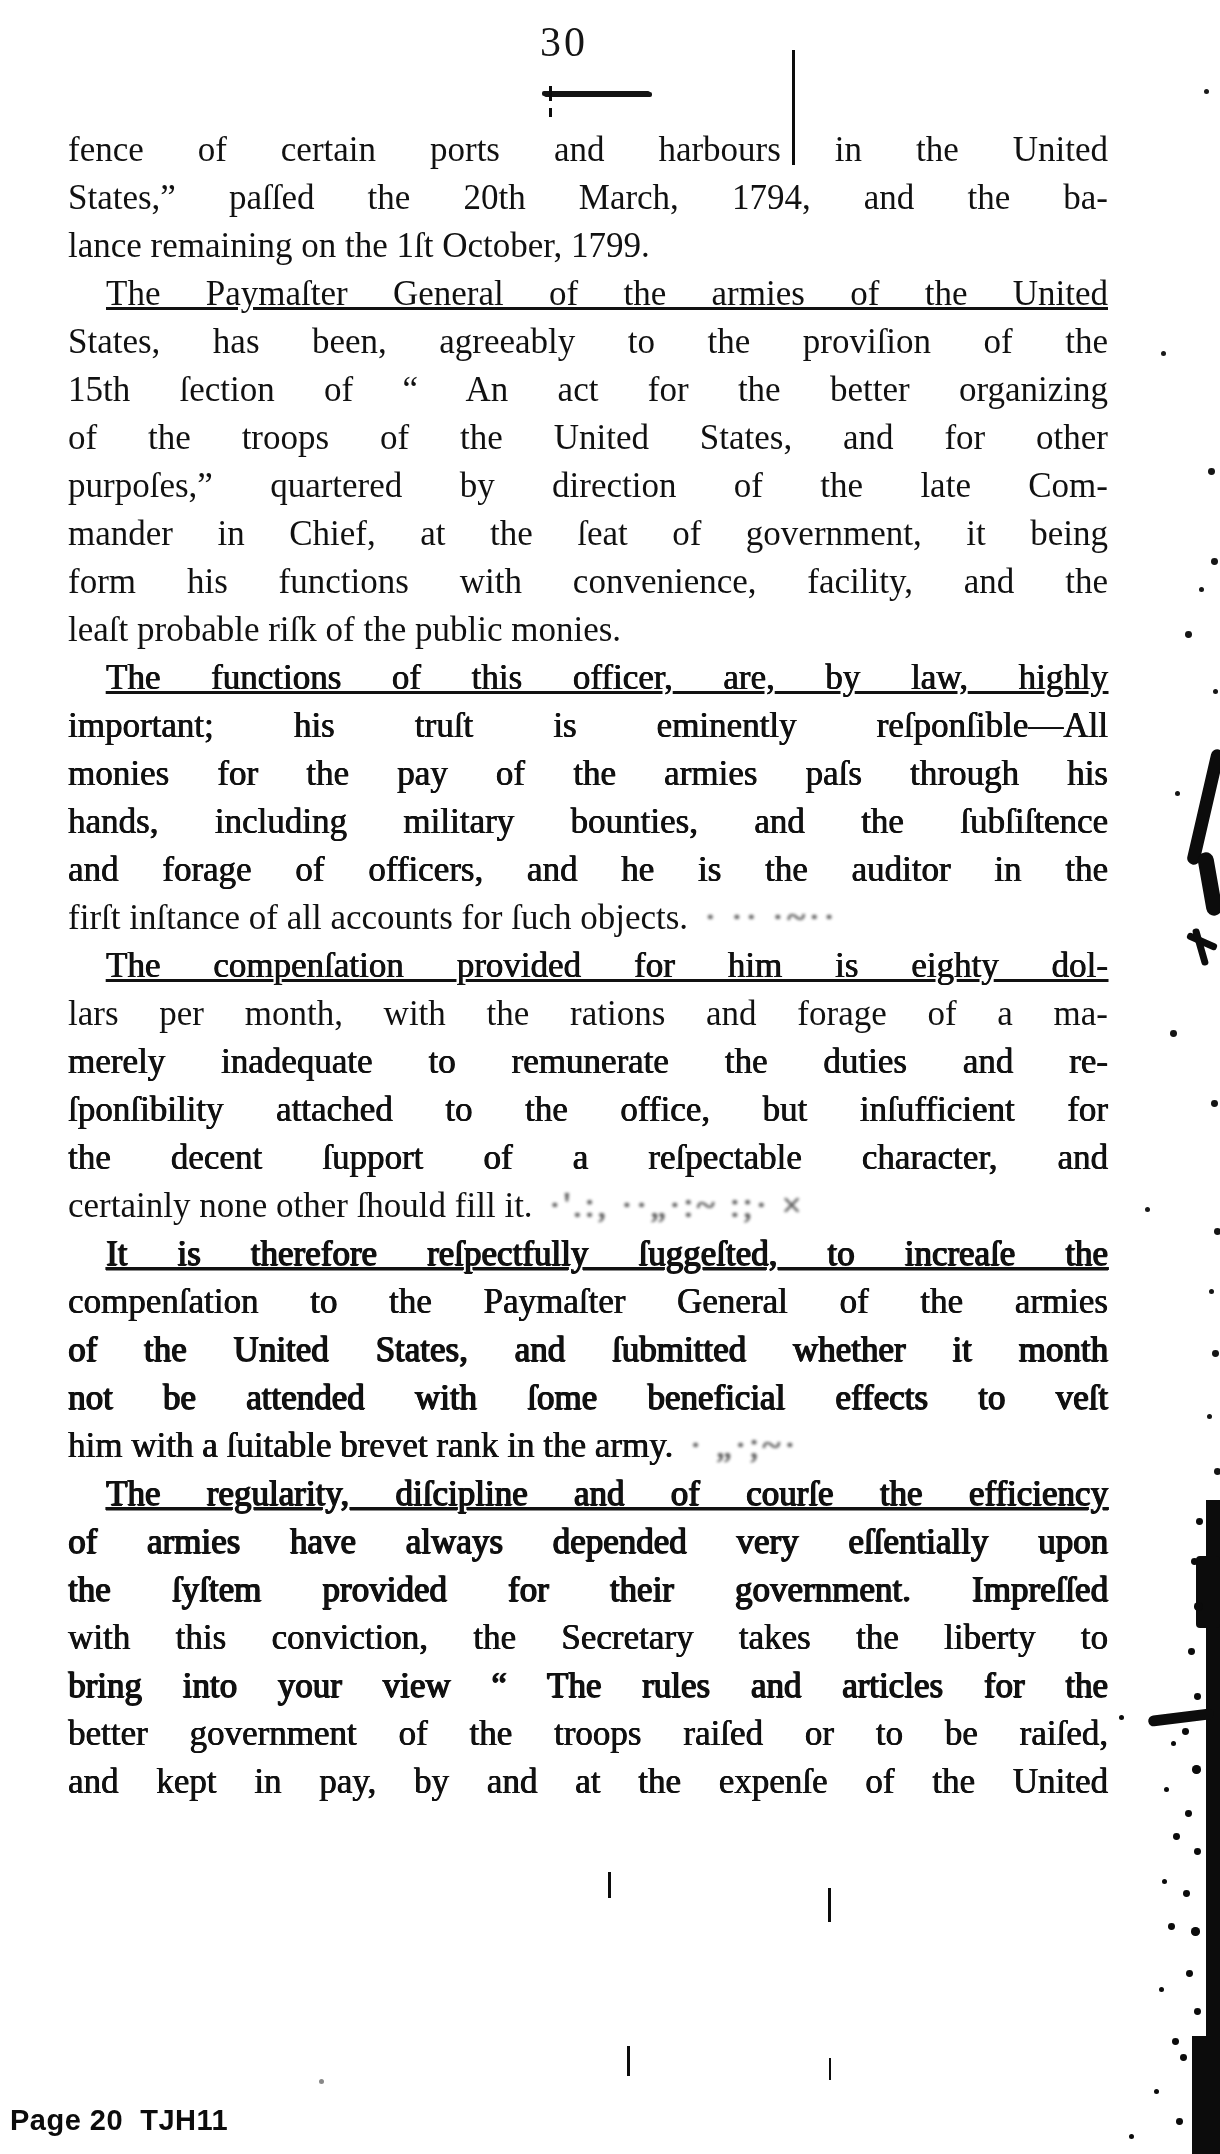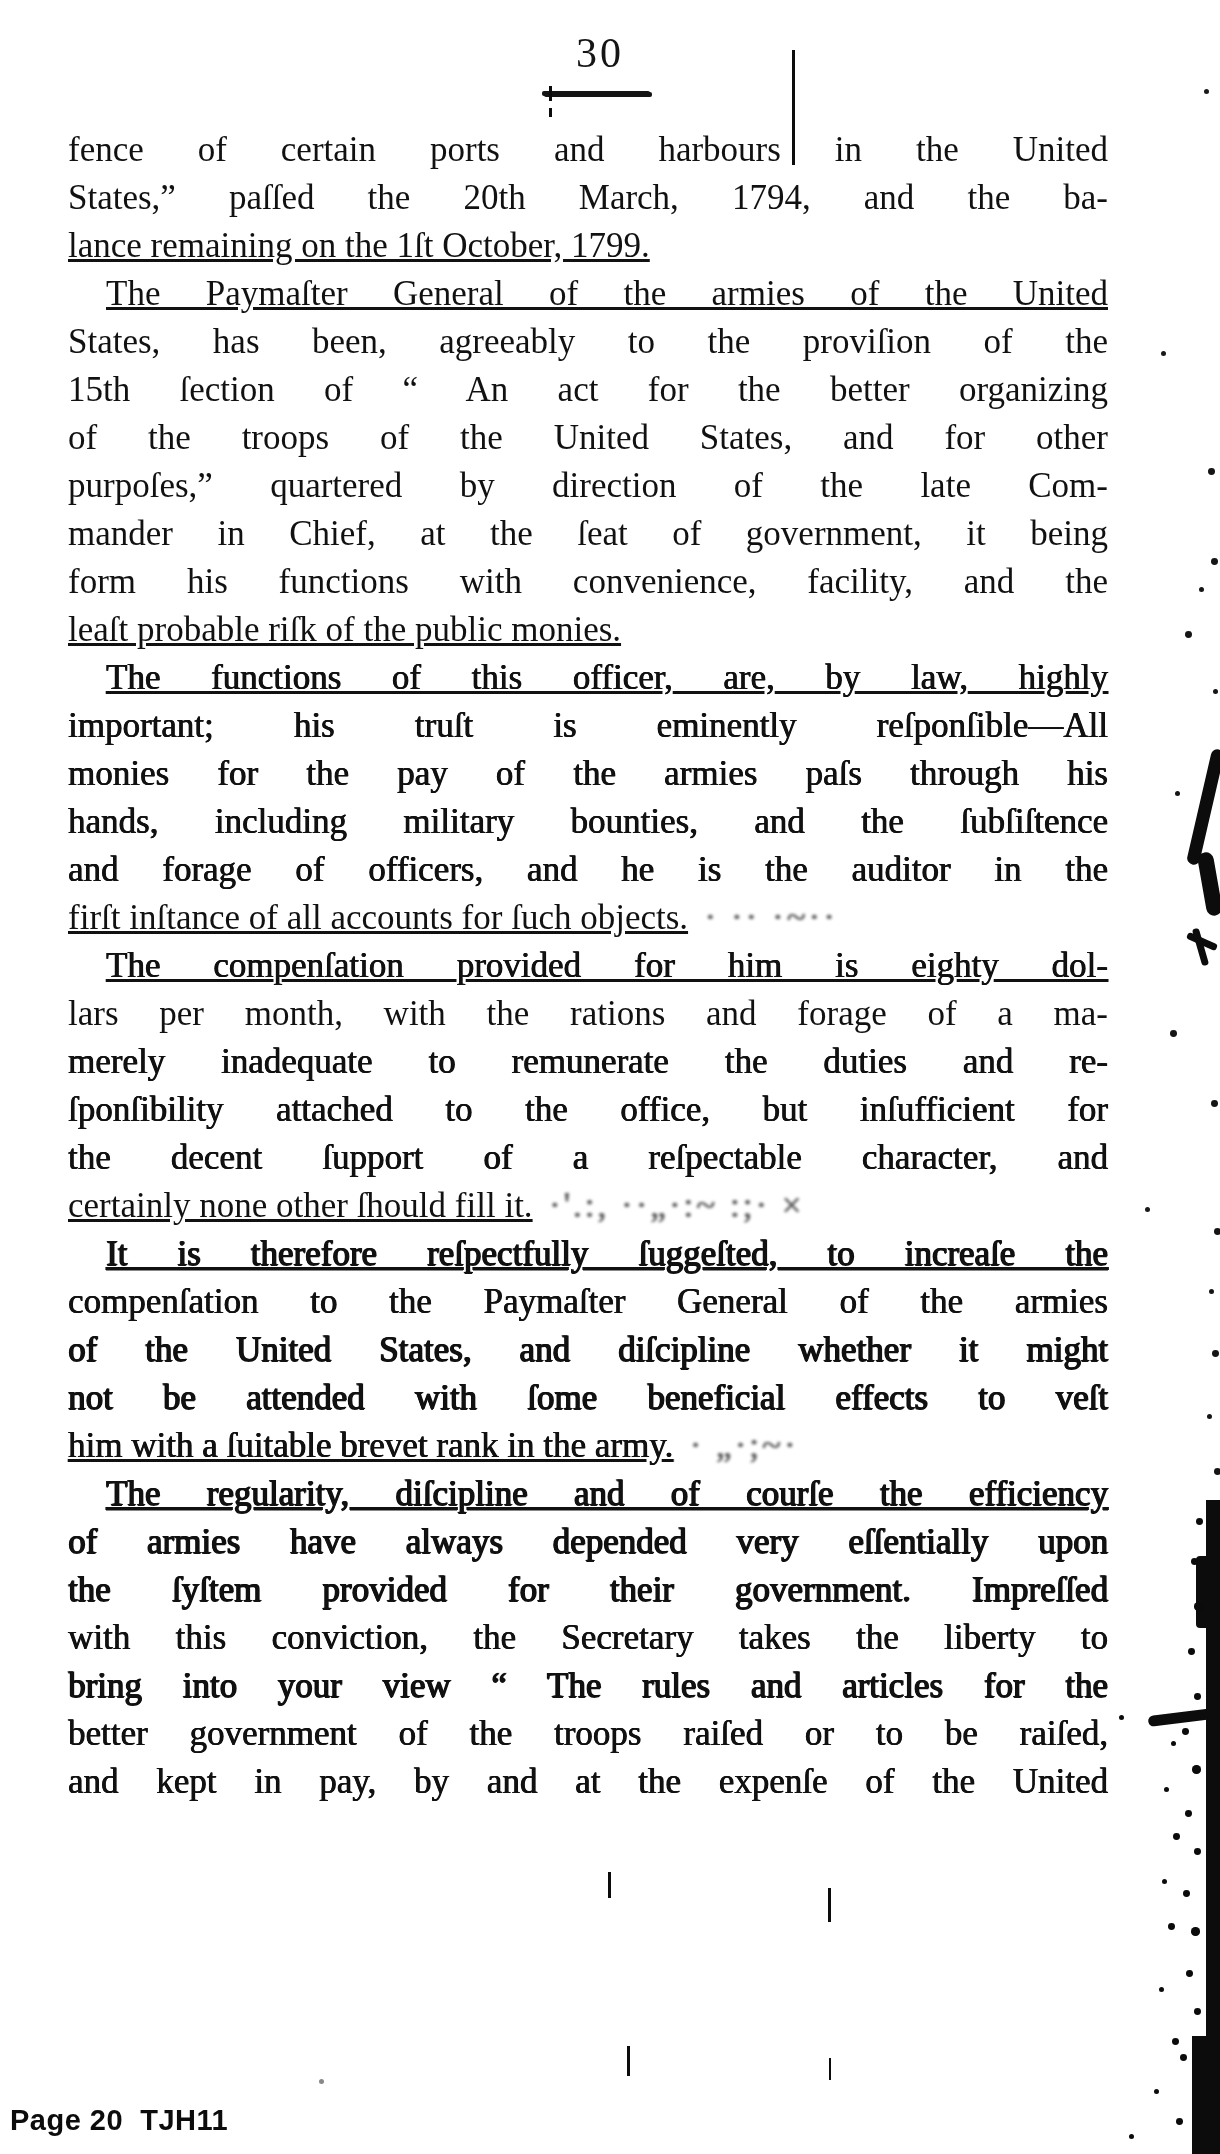--- a/index.html
+++ b/index.html
@@ -4,39 +4,38 @@
 <style>
   html,body { margin:0; padding:0; background:#ffffff; }
   #page {
     position:relative; width:1220px; height:2154px;
     background:#ffffff; overflow:hidden;
     font-family:"Liberation Serif","DejaVu Serif",serif;
     color:#111111;
   }
   .page-number {
     position:absolute; left:540px; top:18px; width:120px;
-    text-align:center; font-size:42px; letter-spacing:3px;
+    text-align:left; font-size:42px; letter-spacing:3px;
     color:#151515;
-    margin-top:11px;
   }
   .header-rule {
     position:absolute; left:544px; top:92px; width:108px; height:5px;
     background:#141414; border-radius:2px;
     box-shadow:-2px -1px 0 0 #141414;
   }
   .body-text {
     position:absolute; left:68px; top:126px; width:1040px;
     font-size:35px; line-height:48px;
   }
   .line {
     height:48px; text-align:justify; text-align-last:justify;
     text-justify:inter-word;
   }
   .line.indent { text-indent:38px;text-decoration:underline; }
-  .line.para-end { text-align-last:left;text-decoration:underline; }
+  .line.para-end { text-align-last:left; }
   .w-m { text-shadow:0.5px 0 0 currentColor, -0.3px 0 0 currentColor; }
   .w-b { text-shadow:0.9px 0 0 currentColor, -0.6px 0 0 currentColor, 0 0.5px 0 currentColor; }
   .smudge {
     display:inline-block; margin-left:16px; letter-spacing:3px;
     filter:blur(1.6px); opacity:0.68; text-shadow:1px 0 0 currentColor;
   }
   .footer-label {
     position:absolute; left:10px; top:2104px;
     font-family:"Liberation Sans","DejaVu Sans",sans-serif;
     font-weight:bold; font-size:29px; letter-spacing:0.5px;
@@ -105,21 +104,21 @@
       <div class="line w-m"><span class="line-text">and forage of officers, and he is the auditor in the</span></div>
       <div class="line para-end"><span class="line-text">firſt inſtance of all accounts for ſuch objects.</span><span class="smudge">· ·· ·~··</span></div>
       <div class="line indent w-m"><span class="line-text">The compenſation provided for him is eighty dol-</span></div>
       <div class="line"><span class="line-text">lars per month, with the rations and forage of a ma-</span></div>
       <div class="line w-m"><span class="line-text">merely inadequate to remunerate the duties and re-</span></div>
       <div class="line w-m"><span class="line-text">ſponſibility attached to the office, but inſufficient for</span></div>
       <div class="line w-m"><span class="line-text">the decent ſupport of a reſpectable character, and</span></div>
       <div class="line para-end"><span class="line-text">certainly none other ſhould fill it.</span><span class="smudge">·'.:, ··„·:~ :;· ×</span></div>
       <div class="line indent w-b"><span class="line-text">It is therefore reſpectfully ſuggeſted, to increaſe the</span></div>
       <div class="line w-m"><span class="line-text">compenſation to the Paymaſter General of the armies</span></div>
-      <div class="line w-b"><span class="line-text">of the United States, and diſcipline whether it might</span></div>
+      <div class="line w-b"><span class="line-text">of the United States, and ſubmitted whether it month</span></div>
       <div class="line w-b"><span class="line-text">not be attended with ſome beneficial effects to veſt</span></div>
       <div class="line para-end w-m"><span class="line-text">him with a ſuitable brevet rank in the army.</span><span class="smudge">· „·;~·</span></div>
       <div class="line indent w-b"><span class="line-text">The regularity, diſcipline and of courſe the efficiency</span></div>
       <div class="line w-b"><span class="line-text">of armies have always depended very eſſentially upon</span></div>
       <div class="line w-b"><span class="line-text">the ſyſtem provided for their government. Impreſſed</span></div>
       <div class="line w-m"><span class="line-text">with this conviction, the Secretary takes the liberty to</span></div>
       <div class="line w-b"><span class="line-text">bring into your view “ The rules and articles for the</span></div>
       <div class="line w-m"><span class="line-text">better government of the troops raiſed or to be raiſed,</span></div>
       <div class="line w-m"><span class="line-text">and kept in pay, by and at the expenſe of the United</span></div>
     </div>

